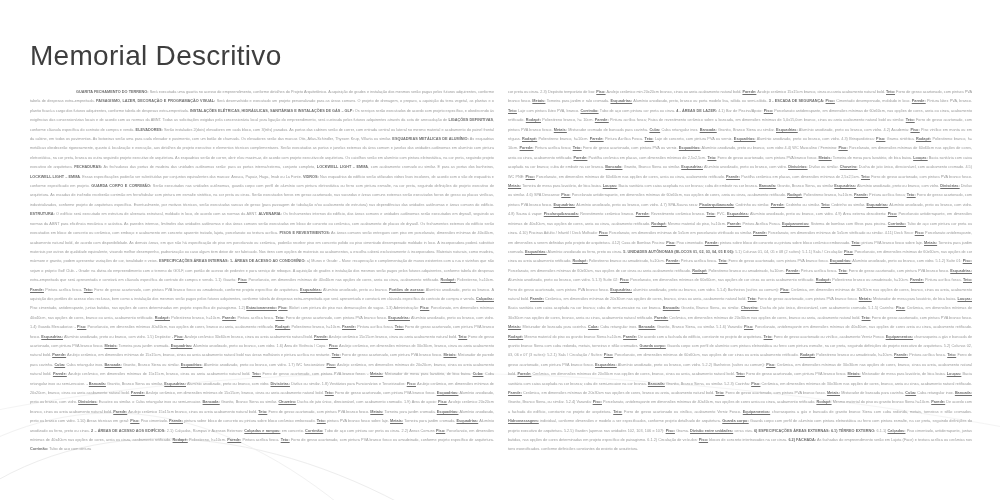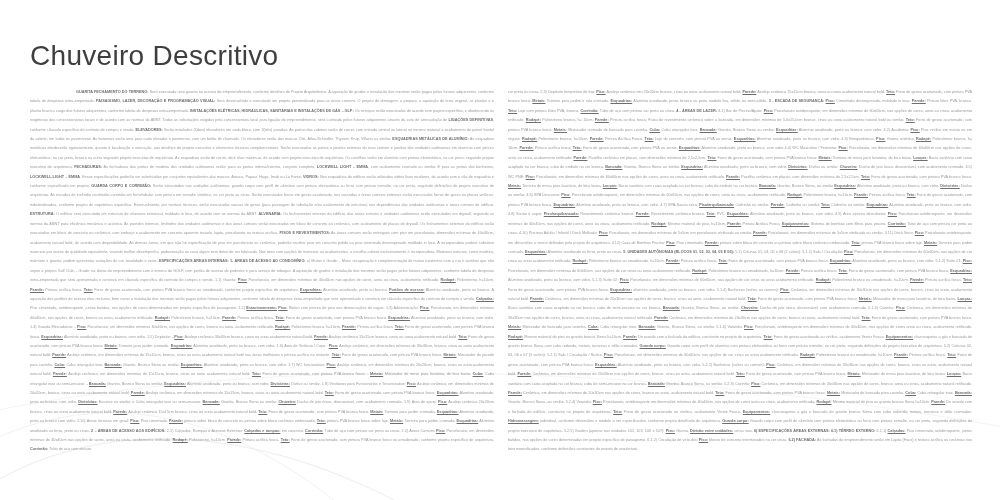--- a/index.html
+++ b/index.html
@@ -17,19 +17,19 @@
 <body>
 
 <div class="page">
 
   <svg class="deco" width="1000" height="500" viewBox="0 0 1000 500" aria-hidden="true">
     <path d="M -60 470 C 70 380, 210 400, 340 505" stroke="#f1f1f1" stroke-width="1" fill="none"></path>
     <path d="M -40 505 C 90 405, 270 425, 430 520" stroke="#ededed" stroke-width="1" fill="none"></path>
     <path d="M -50 420 C 250 352, 640 360, 1020 430" stroke="#f4f4f4" stroke-width="1" fill="none"></path>
   </svg>
 
-  <h1 class="title">Chuveiro Descritivo</h1>
+  <h1 class="title">Memorial Descritivo</h1>
 
   <div class="col col-left"><b>GUARITA FECHAMENTO DO TERRENO:</b> Será executada uma guarita no acesso do empreendimento, conforme detalhes do Projeto Arquitetônico. A aquisição de grades e instalação dos mesmos serão pagas pelos futuros adquirentes, conforme tabela de despesas extra-empreitada. <b>PAISAGISMO, LAZER, DECORAÇÃO E PROGRAMAÇÃO VISUAL:</b> Será desenvolvido e executado um projeto personalizado para as áreas comuns. O projeto de drenagem, o preparo, a aquisição da terra vegetal, as plantas e o plantio ficará a cargo dos futuros adquirentes, conforme tabela de despesas extra-empreitada. <b>INSTALAÇÕES ELÉTRICAS, HIDRÁULICAS, SANITÁRIAS E INSTALAÇÕES DE GÁS – GLP:</b> Os serviços serão executados de acordo com projeto específico, e obedecendo às exigências das concessionárias locais e de acordo com as normas da ABNT. Todas as solicitações exigidas pela concessionária local para ligação do empreendimento, será custeada pelos futuros adquirentes através da cota de arrecadação de <b>LIGAÇÕES DEFINITIVAS</b>, conforme cláusula específica do contrato de compra e venda. <b>ELEVADORES:</b> Serão instalados 2(dois) elevadores em cada bloco, com 3(três) paradas. As portas das cabines serão de correr, com entrada central ou lateral no mesmo material e acabamento do painel frontal da cabine, em todos os pavimentos. As botoeiras serão uma para cada elevador e pavimento, com um botão de chamada. Os elevadores serão das marcas Otis, Atlas-Schindler, Thyssen Krup, Villarta ou similar. <b>ESQUADRIAS METÁLICAS DE ALUMÍNIO:</b> As esquadrias metálicas obedecerão rigorosamente, quanto à localização e execução, aos detalhes do projeto executivo e elementos técnicos complementares. Serão executadas as portas e janelas externas da área comum e janelas das unidades autônomas em alumínio com pintura eletrostática, na cor preta, branca ou outra seguindo projeto executivo de arquitetura. As esquadrias serão de correr, abrir e/ou maxim-ar, de acordo com projeto executivo de arquitetura. Os caixilhos serão em alumínio com pintura eletrostática, na cor preta, seguindo projeto executivo de arquitetura. <b>FECHADURAS:</b> As fechaduras das portas de madeira das unidades autônomas serão: para as portas interna/externa, conjunto completo, <b>LOCKWELL LIGHT – EMMA</b>, com acabamento cromado ou similar. E para as portas dos banheiros, <b>LOCKWELL LIGHT – EMMA</b>. Essas especificações poderão ser substituídas por conjuntos equivalentes das marcas: Arouca, Papaiz, Haga, Imab ou La Fonte. <b>VIDROS:</b> Nas esquadrias do edifício serão utilizados vidros lisos incolores, de acordo com o vão de esquadria e conforme especificado em projeto. <b>GUARDA CORPO E CORRIMÃO:</b> Serão executados nas unidades autônomas, guarda corpo com perfil de alumínio com pintura eletrostática ou ferro com pintura esmalte, na cor preta, seguindo definições do projeto executivo de arquitetura. As escadas de incêndio receberão corrimão em ferro/tubular com pintura em esmalte sintético, na cor preta ou cinza. Serão executados forros em gesso acartonado, nas varandas e áreas comuns externas serão executados forros de gesso ou placas vinílicas, industrializados, conforme projeto de arquitetura específico. Eventualmente, por motivos técnicos, serão executadas sancas de gesso (para passagem de tubulação e/ou acabamento de estrutura) nas dependências das unidades autônomas e áreas comuns do edifício. <b>ESTRUTURA:</b> O edifício será executado em estrutura de alvenaria estrutural, moldado in loco, de acordo com as normas da ABNT. <b>ALVENARIA:</b> Os fechamentos internos do edifício, das áreas comuns e unidades autônomas serão executados em drywall, seguindo as normas da ABNT para eficiência mecânica e acústica. As paredes internas, limítrofes das unidades autônomas e das áreas comuns serão executadas em bloco de concreto ou cerâmica, com acabamento de placas de drywall. Os fechamentos externos do edifício serão executados em bloco de concreto ou cerâmico, com emboço e acabamento em concreto aparente tratado, lajota, porcelanato ou textura acrílica. <b>PISOS E REVESTIMENTOS:</b> As áreas comuns serão entregues com piso em porcelanato, dimensões mínimas de 40x40cm, acabamento natural bold, de acordo com disponibilidade. As demais áreas, em que não há especificação de piso em porcelanato ou cerâmica, poderão receber piso em concreto polido ou piso cimentado desempenado moldado in loco. A incorporadora poderá substituir materiais por outros de qualidade equivalente, visando melhor desempenho, padronização ou caso algum item deixe de ser fabricado. Nos itens com opções de materiais ou acabamentos, a escolha caberá exclusivamente à incorporadora. Materiais naturais, como madeira, mármore e granito, podem apresentar variações de cor, tonalidade e veios. <b>ESPECIFICAÇÕES ÁREAS INTERNAS:</b> <b>1- ÁREAS DE ACESSO AO CONDOMÍNIO:</b> a) Muros e Grade: - Muro: recuperação e complementação de muros existentes com a rua e vizinhos que não sejam o próprio Golf Club. - Grade: na divisa do empreendimento com o terreno do GOLF, com portão de acesso de pedestre e para serviço de reboque. A aquisição de grades e instalação dos mesmos serão pagos pelos futuros adquirentes, conforme tabela de despesas extra-empreitada que será apresentada e constará em cláusula específica do contrato de compra e venda. 1.1) Guarita: <b class="u">Piso:</b> Porcelanato, em dimensões mínimas de 40x40cm nas opções de cores, areia ou cinza, acabamento retificado. <b class="u">Rodapé:</b> Poliestireno, h=10cm. <b class="u">Parede:</b> Pintura acrílica fosca. <b class="u">Teto:</b> Forro de gesso acartonado, com pintura PVA branco fosco ou amadeirado, conforme projeto específico de arquitetura. <b class="u">Esquadrias:</b> Alumínio anodizado, preto ou branco. <b class="u">Portões de acesso:</b> Alumínio anodizado, preto ou branco. A aquisição dos portões de acesso e/ou reclusas, bem como a instalação dos mesmos serão pagos pelos futuros adquirentes, conforme tabela de despesas extra-empreitada que será apresentada e constará em cláusula específica do contrato de compra e venda. <b class="u">Calçadas:</b> Piso cimentado, antiderrapante, juntas batidas, nas opções de cores determinadas em projeto específico de paisagismo. 1.2) <b class="u">Estacionamento:</b> <b class="u">Piso:</b> Bloket com pintura de piso nas demarcações de vagas. 1.3) Administração: <b class="u">Piso:</b> Porcelanato, em dimensões mínimas 40x40cm, nas opções de cores, branco ou areia, acabamento retificado. <b class="u">Rodapé:</b> Poliestireno branco, h=10cm. <b class="u">Parede:</b> Pintura acrílica fosca. <b class="u">Teto:</b> Forro de gesso acartonado, com pintura PVA branco fosco. <b class="u">Esquadrias:</b> Alumínio anodizado, preto ou branco, com vidro. 1.4) Guarda Mercadorias: - <b class="u">Piso:</b> Porcelanato, em dimensões mínimas 40x40cm, nas opções de cores, branco ou areia, acabamento retificado. <b class="u">Rodapé:</b> Poliestireno branco, h=10cm. <b class="u">Parede:</b> Pintura acrílica fosca. <b class="u">Teto:</b> Forro de gesso acartonado, com pintura PVA branco fosco. <b class="u">Esquadrias:</b> Alumínio anodizado, preto ou branco, com vidro. 1.5) Depósito: - <b class="u">Piso:</b> Azulejo cerâmico 30x60cm branco, cinza ou areia acabamento natural bold. <b class="u">Parede:</b> Azulejo cerâmico 15x15cm branco, cinza ou areia acabamento natural bold. <b class="u">Teto:</b> Forro de gesso acartonado, com pintura PVA branco fosco. <b class="u">Metais:</b> Torneira para jardim cromada. <b class="u">Esquadrias:</b> Alumínio anodizado, preto ou branco, com vidro. 1.6) Área de Vivência / Copa : <b class="u">Piso:</b> Azulejo cerâmico, em dimensões mínimas de 30x30cm, branco, cinza ou areia acabamento natural bold. <b class="u">Parede:</b> Azulejo cerâmico, em dimensões mínimas de 15x15cm, branco, cinza ou areia acabamento natural bold nas áreas molháveis e pintura acrílica no restante. <b class="u">Teto:</b> Forro de gesso acartonado, com pintura PVA branco fosco. <b class="u">Metais:</b> Misturador de parede para cozinha. <b class="u">Cuba:</b> Cuba retangular inox. <b class="u">Bancada:</b> Granito, Branco Siena ou similar. <b class="u">Esquadrias:</b> Alumínio anodizado, preto ou branco, com vidro. 1.7) WC funcionários: <b class="u">Piso:</b> Azulejo cerâmico, em dimensões mínimas de 20x20cm, branco, cinza ou areia acabamento natural bold. <b class="u">Parede:</b> Azulejo cerâmico, em dimensões mínimas de 15x15cm, branco, cinza ou areia acabamento natural bold. <b class="u">Teto:</b> Forro de gesso acartonado, com pintura PVA branco fosco. - <b class="u">Metais:</b> Misturador de mesa para lavatório, de bica baixa. <b class="u">Cuba:</b> Cuba retangular inox ou semi-encaixe. - <b class="u">Bancada:</b> Granito, Branco Siena ou similar. <b class="u">Esquadrias:</b> Alumínio anodizado, preto ou branco, com vidro. <b class="u">Divisórias:</b> Divilux ou similar. 1.8) Vestiários para Funcionários e Terceirizados: <b class="u">Piso:</b> Azulejo cerâmico, em dimensões mínimas de 20x20cm, branco, cinza ou areia acabamento natural bold. <b class="u">Parede:</b> Azulejo cerâmico, em dimensões mínimas de 15x15cm, branco, cinza ou areia acabamento natural bold. <b class="u">Teto:</b> Forro de gesso acartonado, com pintura PVA branco fosco. <b class="u">Esquadrias:</b> Alumínio anodizado, preto ou branco, com vidro. <b class="u">Divisórias:</b> Eucatex ou similar. o Cuba retangular inox ou semi-encaixe. <b class="u">Bancada:</b> Granito, Branco Siena ou similar. <b class="u">Chuveiro:</b> Ducha de jato único, direcionável, com acabamento cromado. 1.9) Área de apoio: <b class="u">Piso:</b> Azulejo cerâmico 20x20cm branco, cinza ou areia acabamento natural bold. <b class="u">Parede:</b> Azulejo cerâmico 15x15cm branco, cinza ou areia acabamento natural bold. <b class="u">Teto:</b> Forro de gesso acartonado, com pintura PVA branco fosco. <b class="u">Metais:</b> Torneira para jardim cromada. <b class="u">Esquadrias:</b> Alumínio anodizado, preto ou branco com vidro. 1.10) Áreas técnicas em geral: <b class="u">Piso:</b> Piso cimentado. <b class="u">Parede:</b> pintura sobre bloco de concreto ou pintura sobre bloco cerâmico embossado. <b class="u">Teto:</b> pintura PVA branco fosco sobre laje. <b class="u">Metais:</b> Torneira para jardim cromada. <b class="u">Esquadrias:</b> Alumínio anodizado ou ferro, preto ou cinza. <b>2 – ÁREAS DE ACESSO AOS EDIFÍCIOS:</b> 2.1) Calçadas, Rampas e Acessos Externos: <b class="u">Calçadas e rampas:</b> em concreto. <b class="u">Corrimão:</b> Tubo de aço com pintura cor preta ou cinza. 2.2) Áreas Comuns <b class="u">Piso:</b> Porcelanato, em dimensões mínimas de 40x40cm nas opções de cores, areia ou cinza, acabamento retificado. <b class="u">Rodapé:</b> Poliestireno, h=10cm. <b class="u">Parede:</b> Pintura acrílica fosca. <b class="u">Teto:</b> Forro de gesso acartonado, com pintura PVA branco fosco ou amadeirado, conforme projeto específico de arquitetura. <b class="u">Corrimão:</b> Tubo de aço com pintura</div>
 
   <div class="col col-right">cor preta ou cinza. 2.3) Depósito temporário de lixo: <b class="u">Piso:</b> Azulejo cerâmico min 20x20cm branco, cinza ou areia acabamento natural bold. <b class="u">Parede:</b> Azulejo cerâmico 15x15cm branco, cinza ou areia acabamento natural bold. <b class="u">Teto:</b> Forro de gesso acartonado, com pintura PVA branco fosco. <b class="u">Metais:</b> Torneira para jardim e ralo cromada. <b class="u">Esquadrias:</b> Alumínio anodizado, preto, branco ou porta modelo lisa, sólida ou semi-sólida. <b>3 - ESCADA DE SEGURANÇA:</b> <b class="u">Piso:</b> Cimentado desempenado, moldado in loco. <b class="u">Parede:</b> Pintura látex PVA, branco. <b class="u">Teto:</b> Laje com pintura látex PVA, branco. <b class="u">Corrimão:</b> Tubo de aço com pintura cor preta ou cinza. <b>4 - ÁREAS DE LAZER:</b> 4.1) Bar de Piscina/Apoio: <b class="u">Piso:</b> Porcelanato antiderrapante, em dimensões mínimas de 60x60cm, nas opções de cores, areia ou cinza, acabamento retificado. <b class="u">Rodapé:</b> Poliestireno branco, h= 10cm. <b class="u">Parede:</b> Pintura acrílica fosca; Faixa de revestimento cerâmico sobre a bancada, em dimensões mínimas de 5,0x15,0cm branco, cinza ou areia acabamento natural bold ou similar. <b class="u">Teto:</b> Forro de gesso acartonado, com pintura PVA branco fosco. <b class="u">Metais:</b> Misturador cromado de bancada para cozinha. <b class="u">Cuba:</b> Cuba retangular inox. <b class="u">Bancada:</b> Granito, Branco Siena ou similar. <b class="u">Esquadrias:</b> Alumínio anodizado, preto ou branco, com vidro. 4.2) Academia: <b class="u">Piso:</b> Piso vinílico em manta ou em réguas. <b class="u">Rodapé:</b> Poliestireno branco, h=10cm. <b class="u">Parede:</b> Pintura Acrílica Fosca. <b class="u">Teto:</b> Laje de concreto, com pintura PVA ou verniz. <b class="u">Esquadrias:</b> Alumínio anodizado, preto ou branco, com vidro. 4.3) Brinquedoteca: <b class="u">Piso:</b> Grama sintética. <b class="u">Rodapé:</b> Poliestireno branco, h= 10cm. <b class="u">Parede:</b> Pintura acrílica fosca; <b class="u">Teto:</b> Forro de gesso acartonado, com pintura PVA ou verniz. <b class="u">Esquadrias:</b> Alumínio anodizado, preto ou branco, com vidro 4.4) WC Masculino / Feminino: <b class="u">Piso:</b> Porcelanato, em dimensões mínimas de 60x60cm nas opções de cores, areia ou cinza, acabamento retificado. <b class="u">Parede:</b> Pastilha cerâmica em placas, com dimensões mínimas de 2,5x2,5cm. <b class="u">Teto:</b> Forro de gesso acartonado, com pintura PVA branco fosco. <b class="u">Metais:</b> Torneira de mesa para lavatório, de bica baixa. <b class="u">Louças:</b> Bacia sanitária com caixa acoplada na cor branca; cuba de embutir na cor branca. <b class="u">Bancada:</b> Granito, Branco Siena ou similar. <b class="u">Esquadrias:</b> Alumínio anodizado, preto ou branco, com vidro. <b class="u">Divisórias:</b> Divilux ou similar. <b class="u">Chuveiro:</b> Ducha de jato único, direcionável, com acabamento cromado. 4.5) WC PNE: <b class="u">Piso:</b> Porcelanato, em dimensões mínimas de 60x60cm nas opções de cores, areia ou cinza, acabamento retificado. <b class="u">Parede:</b> Pastilha cerâmica em placas, com dimensões mínimas de 2,5x2,5cm. <b class="u">Teto:</b> Forro de gesso acartonado, com pintura PVA branco fosco. <b class="u">Metais:</b> Torneira de mesa para lavatório, de bica baixa. <b class="u">Louças:</b> Bacia sanitária com caixa acoplada na cor branca; cuba de embutir na cor branca. <b class="u">Bancada:</b> Granito, Branco Siena, ou similar <b class="u">Esquadrias:</b> Alumínio anodizado, preto ou branco, com vidro. <b class="u">Divisórias:</b> Divilux ou similar. 4.6) SPA Descanso: <b class="u">Piso:</b> Porcelanato antiderrapante, em dimensões mínimas de 60x60cm, nas opções de cores, areia ou cinza, acabamento retificado. <b class="u">Rodapé:</b> Poliestireno branco, h=10cm. <b class="u">Parede:</b> Pintura acrílica fosca; <b class="u">Teto:</b> Forro de gesso acartonado, com pintura PVA branco fosco. <b class="u">Esquadrias:</b> Alumínio anodizado, preto ou branco, com vidro. 4.7) SPA-Sauna seca: <b class="u">Piso/arquibancada:</b> Cedrinho ou similar. <b class="u">Parede:</b> Cedrinho ou similar. <b class="u">Teto:</b> Cedrinho ou similar. <b class="u">Esquadrias:</b> Alumínio anodizado, preto ou branco, com vidro. 4.8) Sauna à vapor: <b class="u">Piso/arquibancada:</b> Revestimento cerâmico branco. <b class="u">Parede:</b> Revestimento cerâmico branco. <b class="u">Teto:</b> PVC. <b class="u">Esquadrias:</b> Alumínio anodizado, preto ou branco, com vidro. 4.9) Área externa descoberta: <b class="u">Piso:</b> Porcelanato antiderrapante, em dimensões mínimas de 40x40cm, nas opções de cores, areia ou cinza, acabamento retificado. <b class="u">Rodapé:</b> Mesmo material do piso, h=10cm. <b class="u">Parede:</b> Pintura Acrílica Fosca. <b class="u">Equipamentos:</b> Sistema de bombas com filtros para piscina. <b class="u">Corrimão:</b> Tubo de aço com pintura cor preta ou cinza. 4.10) Piscinas Adulto / Infantil / Deck Molhado: <b class="u">Piso:</b> Porcelanato, em dimensões mínimas de 5x5cm em porcelanato vitrificado ou similar. <b class="u">Parede:</b> Porcelanato, em dimensões mínimas de 5x5cm vitrificado ou similar. 4.11) Deck Seco: <b class="u">Piso:</b> Porcelanato antiderrapante, em dimensões a serem definidas pelo projeto de arquitetura. 4.12) Casa de Bombas Piscina: <b class="u">Piso:</b> Piso cimentado. <b class="u">Parede:</b> pintura sobre bloco de concreto ou pintura sobre bloco cerâmico embossado. <b class="u">Teto:</b> pintura PVA branco fosco sobre laje. <b class="u">Metais:</b> Torneira para jardim cromada. <b class="u">Esquadrias:</b> Alumínio anodizado ou ferro, preto ou cinza. <b>5. UNIDADES AUTÔNOMAS (BLOCOS 01, 02, 03, 04, 05 E 06):</b> 5.1) Colunas 01, 04, 05 e 08 (2 suítes): 5.1.1) Sala / Circulação: <b class="u">Piso:</b> Porcelanato, em dimensões mínimas de 60x60cm, nas opções de cor cinza ou areia acabamento retificado. <b class="u">Rodapé:</b> Poliestireno branco ou amadeirado, h=10cm. <b class="u">Parede:</b> Pintura acrílica fosca. <b class="u">Teto:</b> Forro de gesso acartonado, com pintura PVA branco fosco. <b class="u">Esquadrias:</b> Alumínio anodizado, preto ou branco, com vidro. 5.1.2) Suíte 01: <b class="u">Piso:</b> Porcelanato, em dimensões mínimas de 60x60cm, nas opções de cor cinza ou areia acabamento retificado. <b class="u">Rodapé:</b> Poliestireno branco ou amadeirado, h=10cm. <b class="u">Parede:</b> Pintura acrílica fosca. <b class="u">Teto:</b> Forro de gesso acartonado, com pintura PVA branco fosco. <b class="u">Esquadrias:</b> Alumínio anodizado, preto ou branco, com vidro. 5.1.3) Suíte 02: <b class="u">Piso:</b> Porcelanato, em dimensões mínimas de 60x60cm, nas opções de cor cinza ou areia acabamento retificado. <b class="u">Rodapé:</b> Poliestireno branco ou amadeirado, h=10cm. <b class="u">Parede:</b> Pintura acrílica fosca. <b class="u">Teto:</b> Forro de gesso acartonado, com pintura PVA branco fosco. <b class="u">Esquadrias:</b> alumínio anodizado, preto ou branco, com vidro. 5.1.4) Banheiros (suítes ou comum): <b class="u">Piso:</b> Cerâmica, em dimensões mínimas de 30x30cm nas opções de cores, branco, cinza ou areia, acabamento natural bold. <b class="u">Parede:</b> Cerâmica, em dimensões mínimas de 20x30cm nas opções de cores, branco, cinza ou areia, acabamento natural bold. <b class="u">Teto:</b> Forro de gesso acartonado, com pintura PVA branco fosco. <b class="u">Metais:</b> Misturador de mesa para lavatório, de bica baixa. <b class="u">Louças:</b> Bacia sanitária com caixa acoplada na cor branca; cuba de semi-encaixe na cor branca. <b class="u">Bancada:</b> Granito, Branco Siena, ou similar. <b class="u">Chuveiro:</b> Ducha de jato único, direcionável, com acabamento cromado. 5.1.5) Cozinha: <b class="u">Piso:</b> Cerâmica, em dimensões mínimas de 30x30cm nas opções de cores, branco, areia ou cinza, acabamento natural retificado. <b class="u">Parede:</b> Cerâmica, em dimensões mínimas de 20x30cm nas opções de cores, branco ou areia, acabamento natural bold. <b class="u">Teto:</b> Forro de gesso acartonado, com pintura PVA branco fosco. <b class="u">Metais:</b> Misturador de bancada para cozinha. <b class="u">Cuba:</b> Cuba retangular inox. <b class="u">Bancada:</b> Granito, Branco Siena, ou similar. 5.1.6) Varanda: <b class="u">Piso:</b> Porcelanato, antiderrapante em dimensões mínimas de 40x40cm, nas opções de cores areia ou cinza, acabamento retificado. <b class="u">Rodapé:</b> Mesmo material do piso ou granito branco Siena h=10cm. <b class="u">Parede:</b> De acordo com a fachada do edifício, constante no projeto de arquitetura. <b class="u">Teto:</b> Forro de gesso acartonado ou vinílico, acabamento Verniz Fosco. <b class="u">Equipamentos:</b> churrasqueira a gás e bancada de granito branco Siena com cuba redonda, metais, torneiras e sifão cromados. <b class="u">Guarda corpo:</b> Guarda corpo com perfil de alumínio com pintura eletrostática ou ferro com pintura esmalte, na cor preta, seguindo definições do projeto executivo de arquitetura. 5.2) Colunas 02, 03, 06 e 07 (3 suítes): 5.2.1) Sala / Circulação / Suítes: <b class="u">Piso:</b> Porcelanato, em dimensões mínimas de 60x60cm, nas opções de cor cinza ou areia acabamento retificado. <b class="u">Rodapé:</b> Poliestireno branco ou amadeirado, h=10cm. <b class="u">Parede:</b> Pintura acrílica fosca. <b class="u">Teto:</b> Forro de gesso acartonado, com pintura PVA branco fosco. <b class="u">Esquadrias:</b> Alumínio anodizado, preto ou branco, com vidro. 5.2.2) Banheiros (suítes ou comum): <b class="u">Piso:</b> Cerâmica, em dimensões mínimas de 30x30cm nas opções de cores, branco, cinza ou areia, acabamento natural bold. <b class="u">Parede:</b> Cerâmica, em dimensões mínimas de 20x30cm nas opções de cores, branco, cinza ou areia, acabamento natural bold. <b class="u">Teto:</b> Forro de gesso acartonado, com pintura PVA branco fosco. <b class="u">Metais:</b> Misturador de mesa para lavatório, de bica baixa. <b class="u">Louças:</b> Bacia sanitária com caixa acoplada na cor branca; cuba de semi-encaixe na cor branca. <b class="u">Bancada:</b> Granito, Branco Siena, ou similar. 5.2.3) Cozinha: <b class="u">Piso:</b> Cerâmica, em dimensões mínimas de 30x30cm nas opções de cores, branco, areia ou cinza, acabamento natural retificado. <b class="u">Parede:</b> Cerâmica, em dimensões mínimas de 20x30cm nas opções de cores, branco ou areia, acabamento natural bold. <b class="u">Teto:</b> Forro de gesso acartonado, com pintura PVA branco fosco. <b class="u">Metais:</b> Misturador de bancada para cozinha. <b class="u">Cuba:</b> Cuba retangular inox. <b class="u">Bancada:</b> Granito, Branco Siena, ou similar. 5.2.4) Varanda: <b class="u">Piso:</b> Porcelanato, antiderrapante em dimensões mínimas de 40x40cm, nas opções de cores areia ou cinza, acabamento retificado. <b class="u">Rodapé:</b> Mesmo material do piso ou granito branco Siena h=10cm. <b class="u">Parede:</b> De acordo com a fachada do edifício, constante no projeto de arquitetura. <b class="u">Teto:</b> Forro de gesso acartonado ou vinílico, acabamento Verniz Fosco. <b class="u">Equipamentos:</b> churrasqueira a gás e bancada de granito branco Siena com cuba redonda, metais, torneiras e sifão cromados. <b class="u">Hidromassagem:</b> individual, conforme dimensões e modelo a ser especificados, conforme projeto detalhado de arquitetura. <b class="u">Guarda corpo:</b> Guarda corpo com perfil de alumínio com pintura eletrostática ou ferro com pintura esmalte, na cor preta, seguindo definições do projeto executivo de arquitetura. 5.2.5) Garden (apenas nas unidades 102, 103, 106 e 107): <b class="u">Piso:</b> Grama. <b class="u">Divisão entre unidades:</b> cerca viva. <b>6) ESPECIFICAÇÕES ÁREAS EXTERNAS:</b> <b>6.1) TÉRREO EXTERNO:</b> 6.1.1) <b class="u">Calçadas:</b> Piso cimentado, antiderrapante, juntas batidas, nas opções de cores determinadas em projeto específico de paisagismo. 6.1.2) Circulação de veículos: <b class="u">Piso:</b> blocos de concreto intertravados na cor cinza. <b>6.2) FACHADA:</b> As fachadas do empreendimento serão em Lajota (Face) e textura acrílica ou cerâmica nos tons especificados, conforme definições constantes do projeto de arquitetura.</div>
 
 </div>
 
 </body></html>

